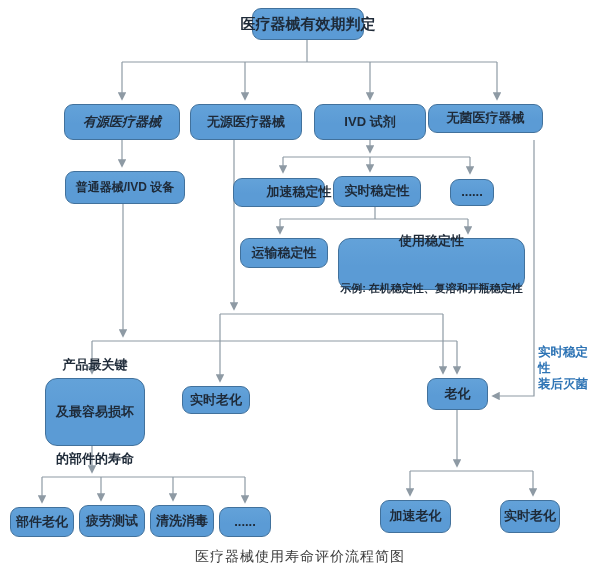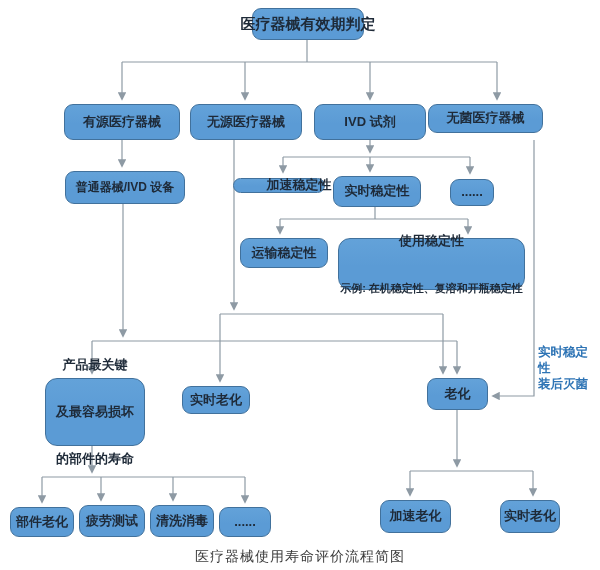--- a/index.html
+++ b/index.html
@@ -93,27 +93,27 @@
       <path d="M92,446 V472" marker-end="url(#arr)"></path>
       <path d="M42,477 V502" marker-end="url(#arr)"></path>
       <path d="M101,477 V500" marker-end="url(#arr)"></path>
       <path d="M173,477 V500" marker-end="url(#arr)"></path>
       <path d="M245,477 V502" marker-end="url(#arr)"></path>
     </g>
   </svg>
 
   <div class="node fs11" style="left:252px;top:8px;width:112px;height:32px;">医疗器械有效期判定</div>
 
-  <div class="node" style="left:64px;top:104px;width:116px;height:36px;">有源医疗器械</div>
+  <div class="node" style="left:64px;top:104px;width:116px;height:36px;font-style:italic;">有源医疗器械</div>
   <div class="node" style="left:190px;top:104px;width:112px;height:36px;">无源医疗器械</div>
   <div class="node" style="left:314px;top:104px;width:112px;height:36px;">IVD 试剂</div>
   <div class="node" style="left:428px;top:104px;width:115px;height:29px;font-family:Liberation Serif, serif;">无菌医疗器械</div>
 
   <div class="node fs12" style="left:65px;top:171px;width:120px;height:33px;">普通器械/IVD 设备</div>
-  <div class="node" style="left:233px;top:178px;width:92px;height:15px;padding-left:40px;">加速稳定性</div>
+  <div class="node" style="left:233px;top:178px;width:92px;height:29px;padding-left:40px;">加速稳定性</div>
   <div class="node" style="left:333px;top:176px;width:88px;height:31px;">实时稳定性</div>
   <div class="node" style="left:450px;top:179px;width:44px;height:27px;">......</div>
 
   <div class="node" style="left:240px;top:238px;width:88px;height:30px;">运输稳定性</div>
   <div class="node big" style="left:338px;top:238px;width:187px;height:52px;">
     <span class="line">使用稳定性</span>
     <span class="note">示例: 在机稳定性、复溶和开瓶稳定性</span>
   </div>
 
   <div class="node big" style="left:45px;top:378px;width:100px;height:68px;">

